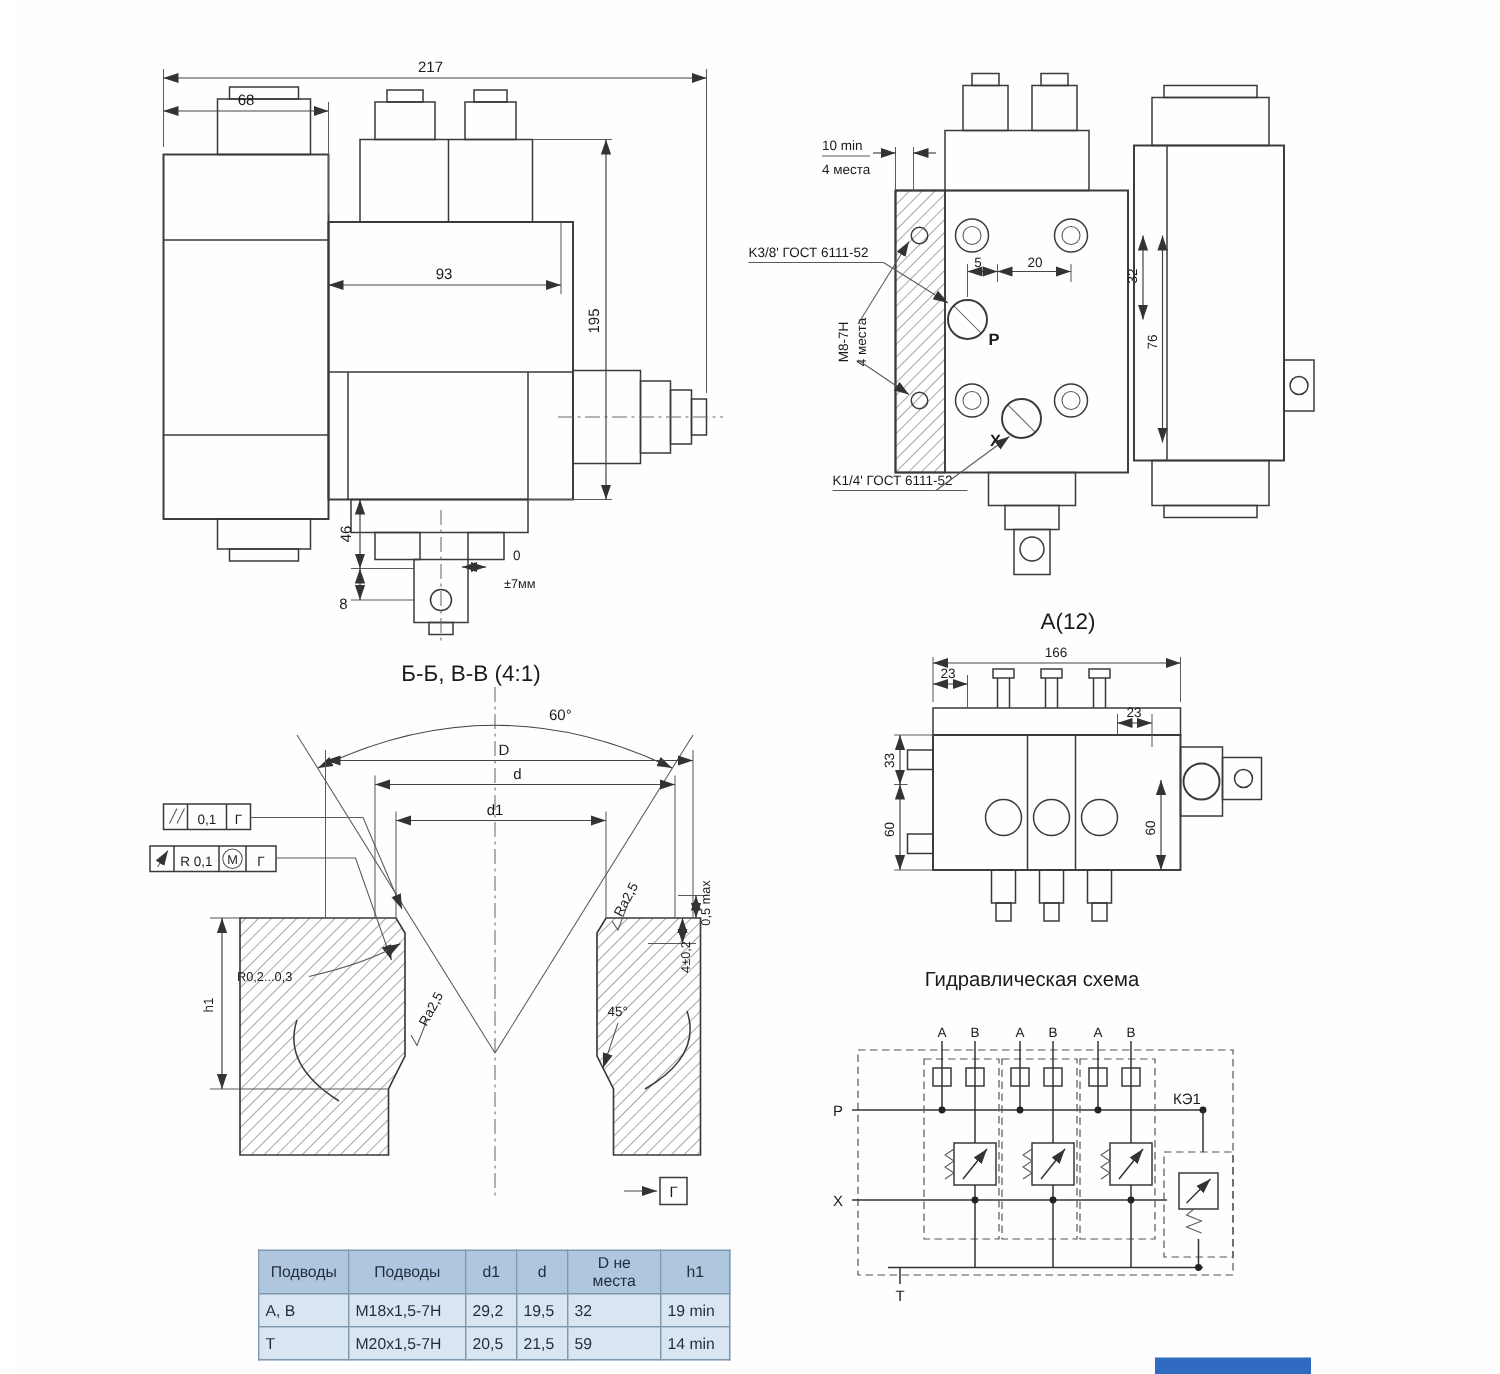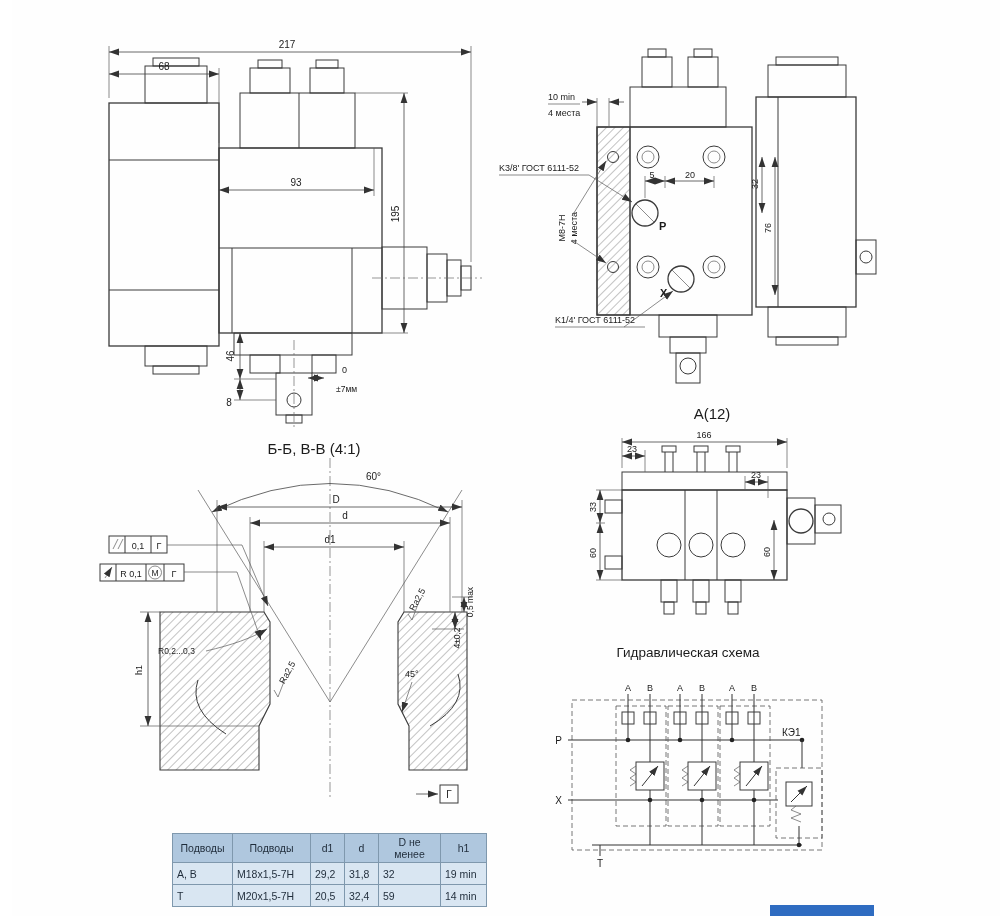--- a/index.html
+++ b/index.html
@@ -367,38 +367,38 @@
     <col style="width:34px">
         <col style="width:62px">
         <col style="width:46px">
   </colgroup>
   <thead>
     <tr>
       <th>Подводы</th>
       <th>Подводы</th>
       <th>d1</th>
       <th>d</th>
-      <th>D не менее</th>
+      <th>D не места</th>
       <th>h1</th>
     </tr>
   </thead>
   <tbody>
     <tr>
       <td>А, В</td>
       <td>M18x1,5-7Н</td>
       <td>29,2</td>
-      <td>31,8</td>
+      <td>19,5</td>
       <td>32</td>
       <td>19 min</td>
     </tr>
     <tr>
       <td>Т</td>
       <td>M20x1,5-7Н</td>
       <td>20,5</td>
-      <td>32,4</td>
+      <td>21,5</td>
       <td>59</td>
       <td>14 min</td>
     </tr>
   </tbody>
 </table>
 
 <div class="bluebar"></div>
 </div>
 
 </body></html>

